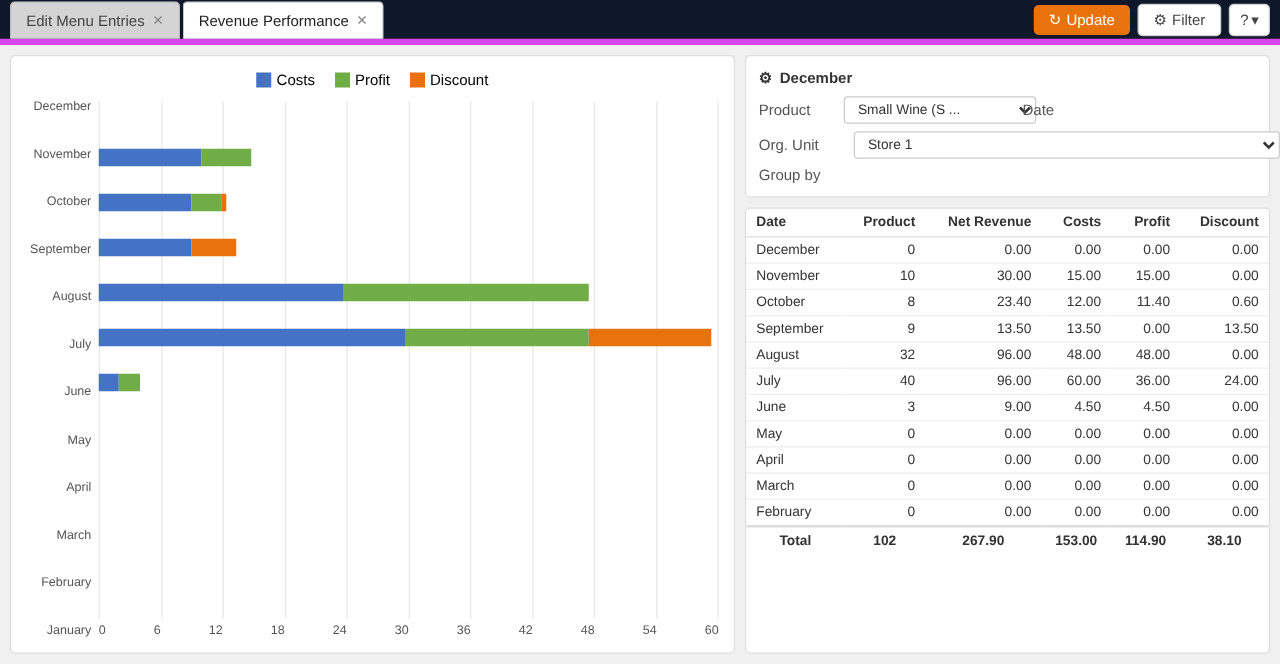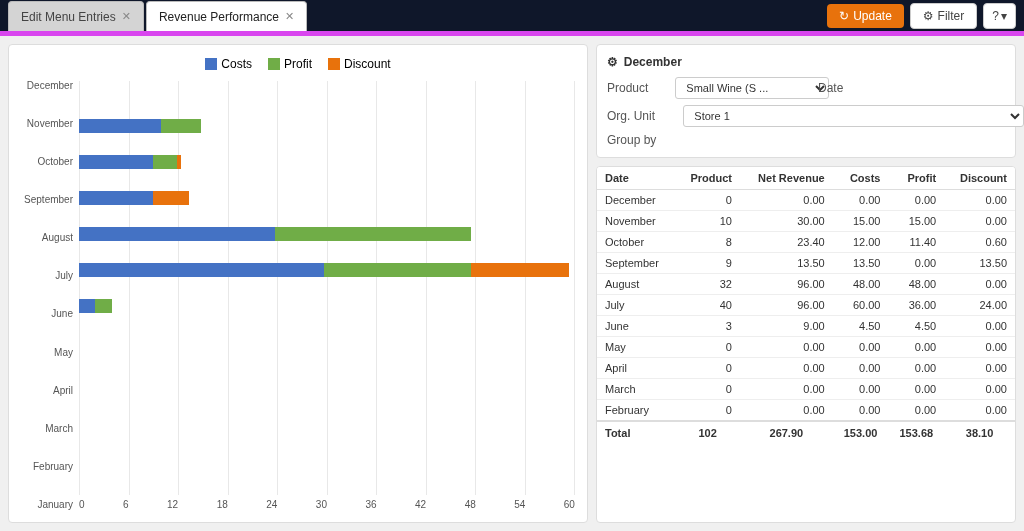--- a/index.html
+++ b/index.html
@@ -102,21 +102,21 @@
     thead th:first-child { text-align: left; }
     tbody td {
       padding: 4px 8px; border-bottom: 1px solid #eee; font-size: 11px;
       text-align: right; color: #333;
     }
     tbody td:first-child { text-align: left; }
     tfoot td {
       padding: 5px 8px; font-weight: bold; border-top: 2px solid #ddd;
       text-align: center; font-size: 11px; color: #333;
     }
-    tfoot td:first-child { text-align: left; }
+    tfoot td:first-child { text-align: center; }
     .table-scroll { overflow-y: auto; flex: 1; }
   </style>
 </head>
 <body>
 
 <div class="tab-bar">
   <div class="tabs">
     <div class="tab">
       <span>Edit Menu Entries</span>
       <span class="tab-close">✕</span>
@@ -388,21 +388,21 @@
                 <td>0.00</td>
                 <td>0.00</td>
               </tr>
             </tbody>
           <tfoot id="table-footer">
               <tr>
                 <td>Total</td>
                 <td>102</td>
                 <td>267.90</td>
                 <td>153.00</td>
-                <td>153.68</td>
+                <td>114.90</td>
                 <td>38.10</td>
               </tr>
             </tfoot>
         </table>
       </div>
     </div>
 
   </div>
 </div>
 

